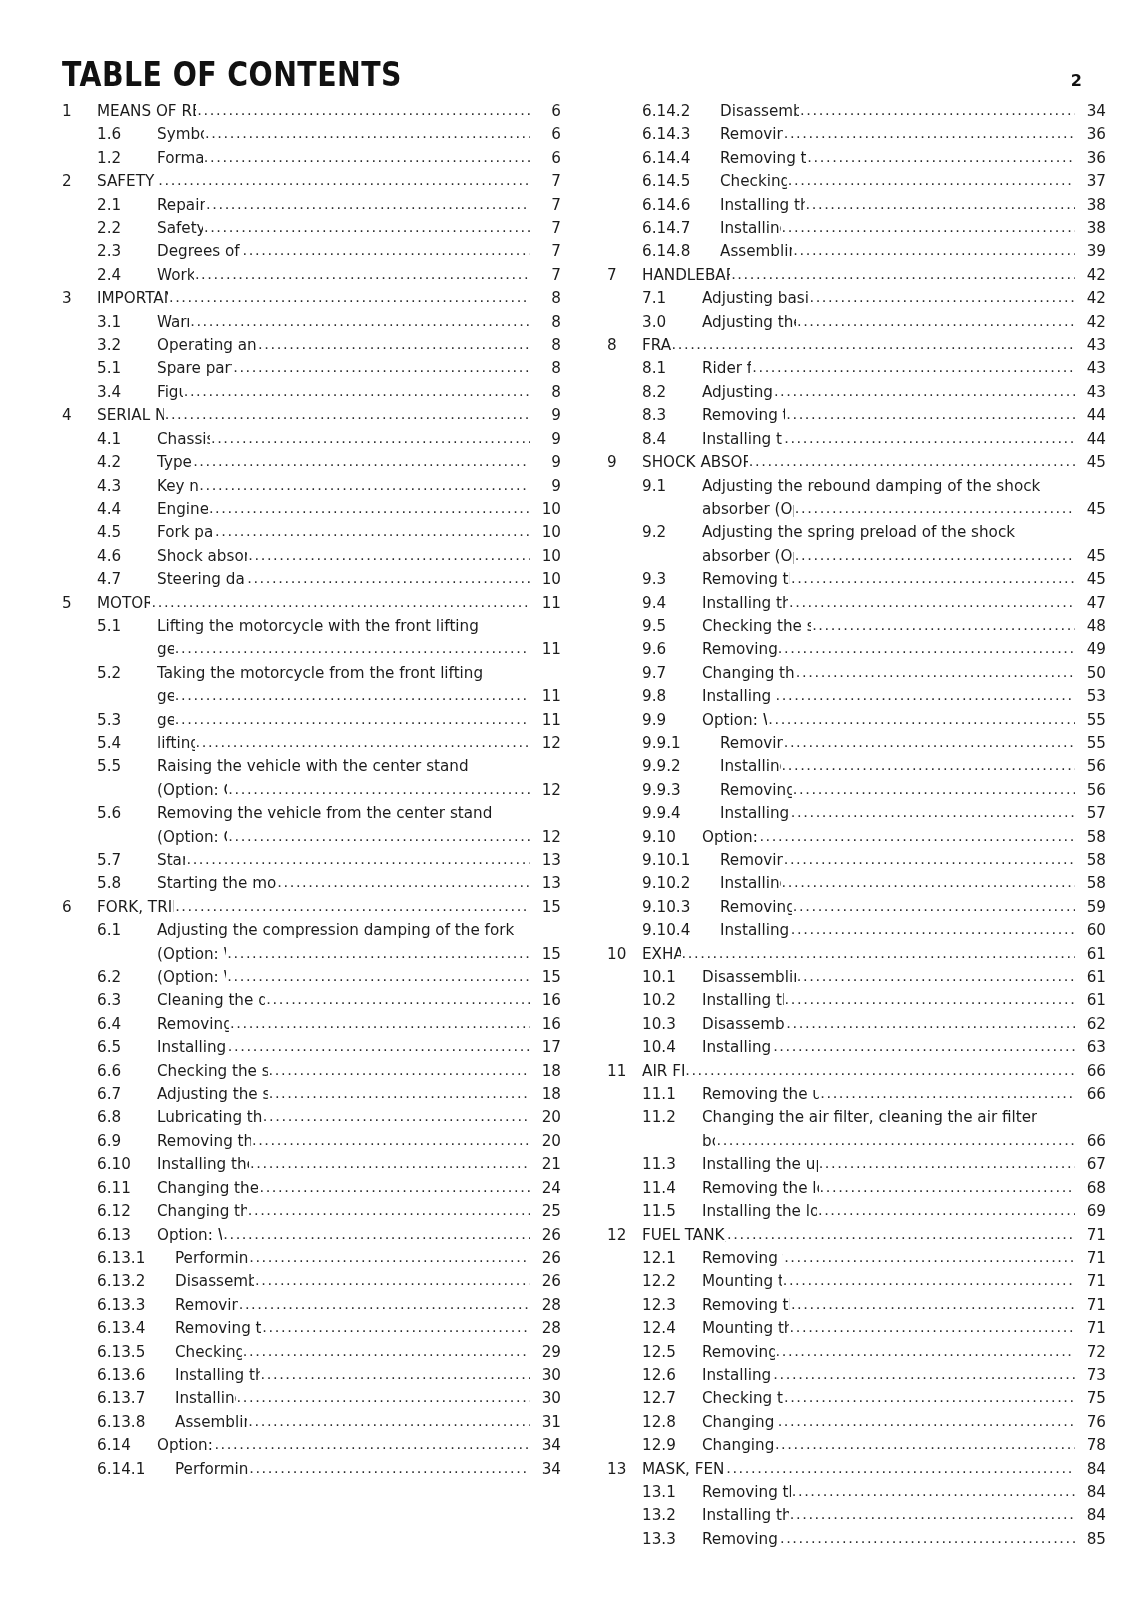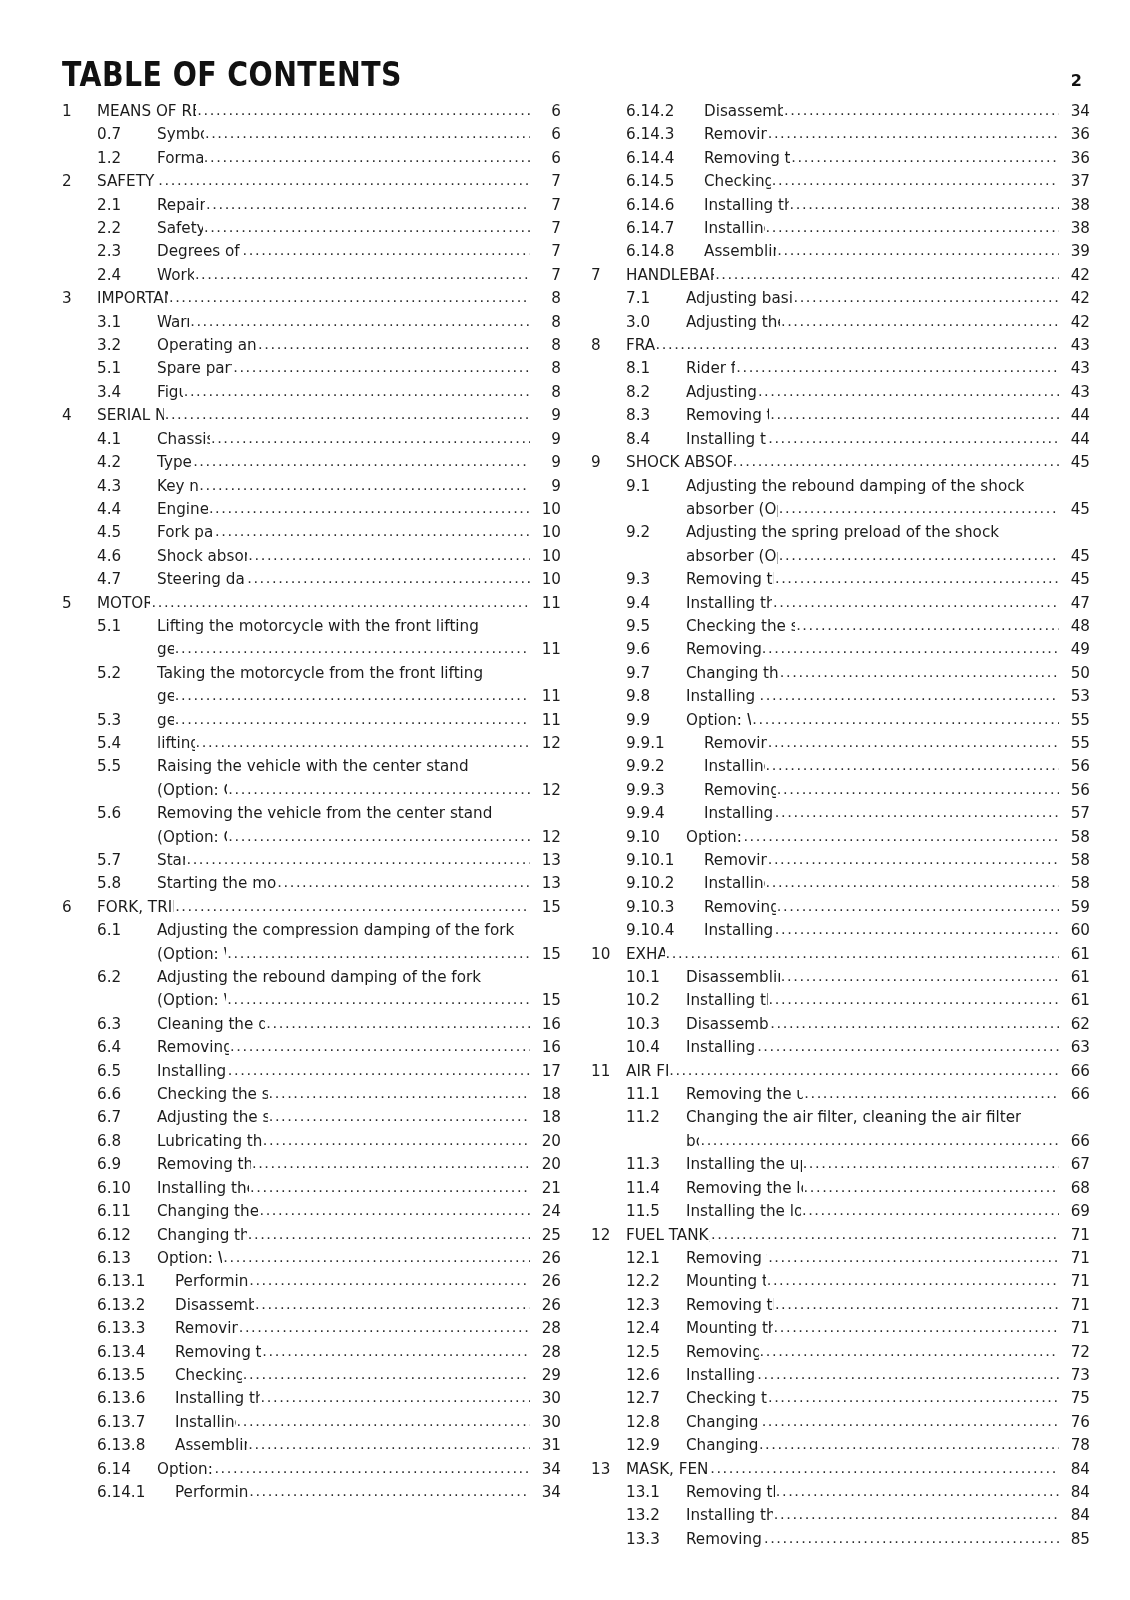--- a/index.html
+++ b/index.html
@@ -60,21 +60,21 @@
     left: 0;
     right: 0;
     display: flex;
     gap: 0;
   }
   .col {
     width: 505px;
     box-sizing: border-box;
   }
   .col-left  { margin-left: 56px; }
-  .col-right { margin-left: 24px; }
+  .col-right { margin-left: 40px; }
 
   
   .toc-entry {
     display: flex;
     align-items: flex-start;
     font-size: 15.2px;
     line-height: 23.4px;
     color: #1c1c1c;
     white-space: nowrap;
   }
@@ -151,21 +151,21 @@
           <div class="num">1</div>
           <div class="body">
             <div class="line">
               <span class="label">MEANS OF REPRESENTATION</span>
               <span class="leader"></span>
               <span class="pg">6</span>
             </div>
           </div>
         </div>
         <div class="toc-entry lvl2">
-          <div class="num">0.7</div>
+          <div class="num">1.6</div>
           <div class="body">
             <div class="line">
               <span class="label">Symbols used</span>
               <span class="leader"></span>
               <span class="pg">6</span>
             </div>
           </div>
         </div>
         <div class="toc-entry lvl2">
           <div class="num">1.2</div>
@@ -478,23 +478,20 @@
             <div class="line">
               <span class="label">(Option: Without EDS)</span>
               <span class="leader"></span>
               <span class="pg">15</span>
             </div>
           </div>
         </div>
         <div class="toc-entry lvl2 multiline">
           <div class="num">6.2</div>
           <div class="body">
-            <div class="line nolead cont">
-              <span class="label">Adjusting the rebound damping of the fork</span>
-            </div>
             <div class="line">
               <span class="label">(Option: Without EDS)</span>
               <span class="leader"></span>
               <span class="pg">15</span>
             </div>
           </div>
         </div>
         <div class="toc-entry lvl2">
           <div class="num">6.3</div>
           <div class="body">

